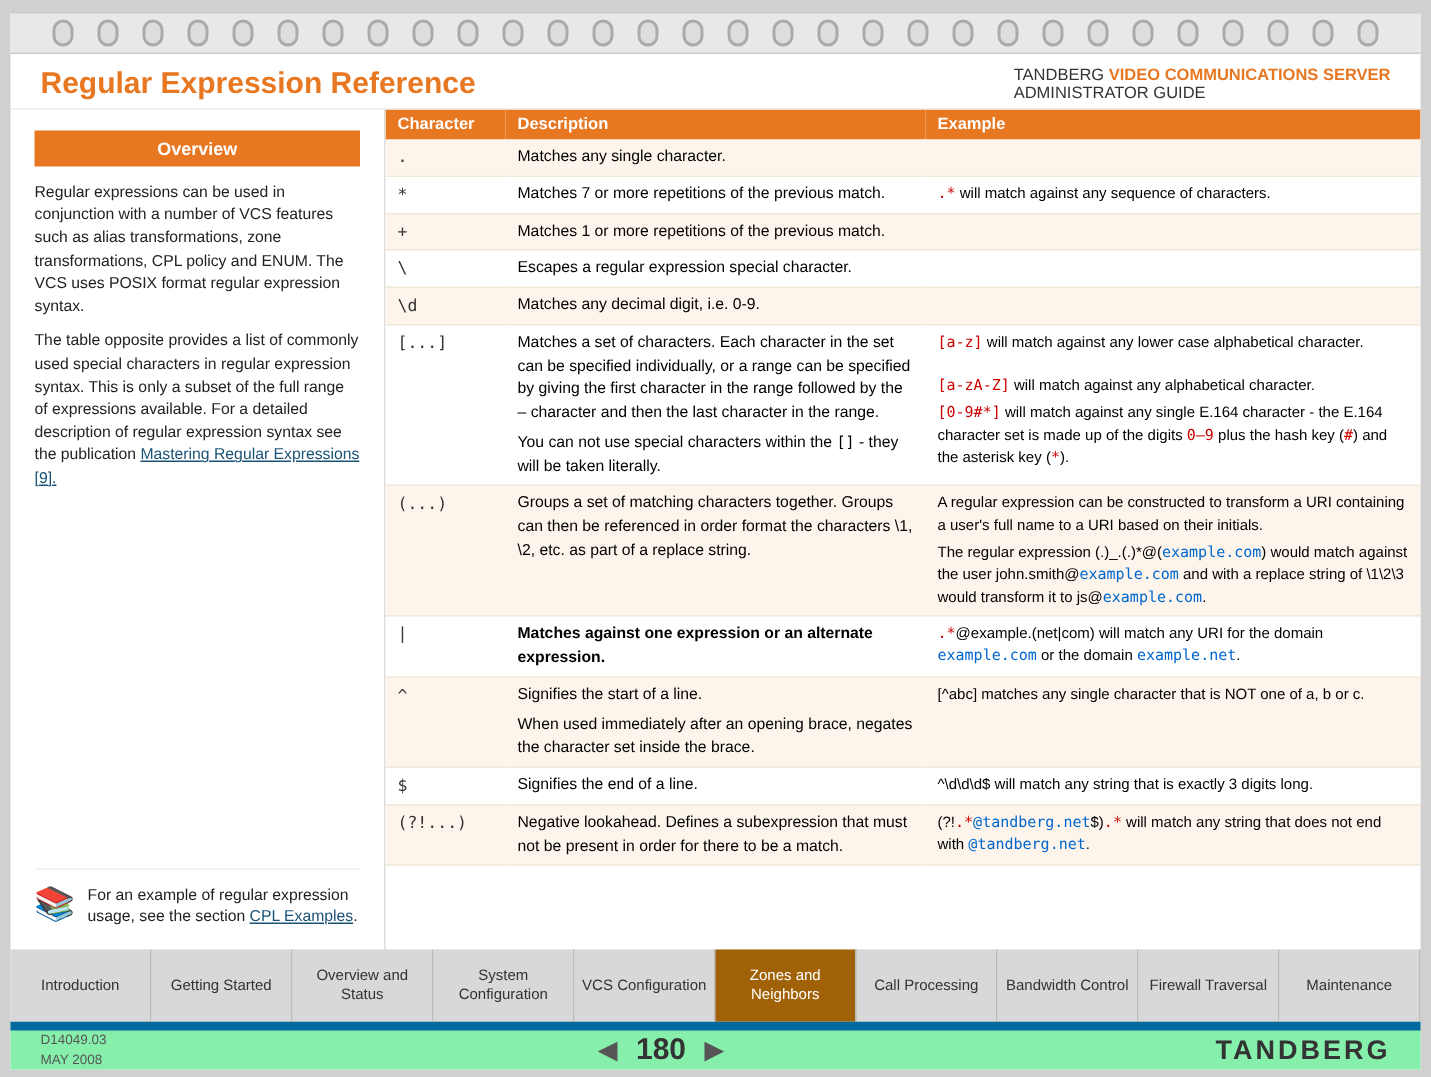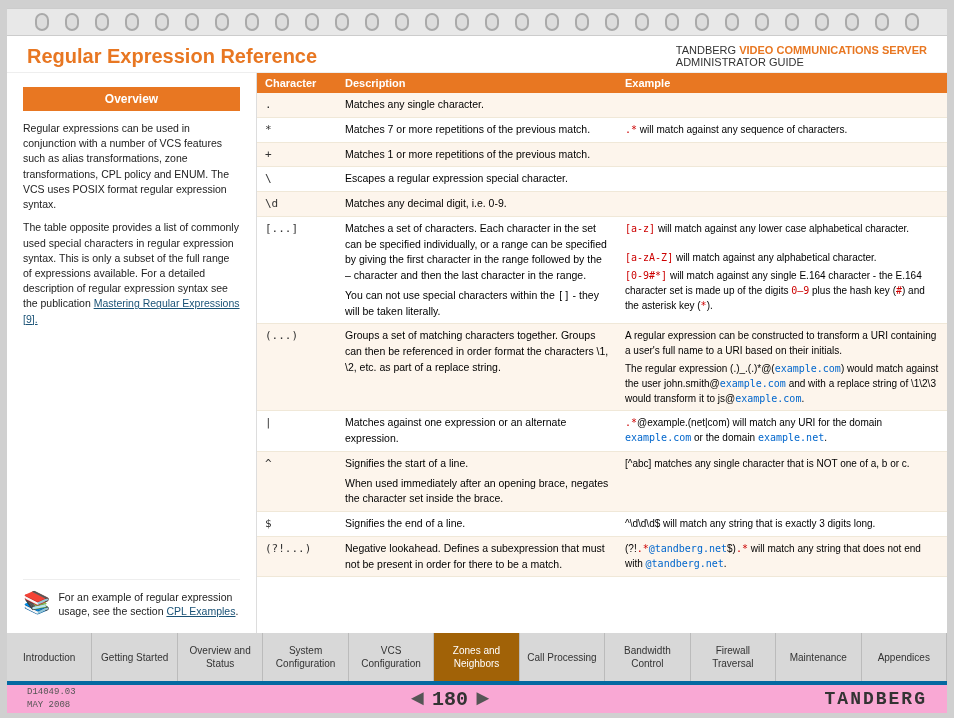--- a/index.html
+++ b/index.html
@@ -198,28 +198,27 @@
       color: #333;
       line-height: 1.3;
     }
     .nav-tab.active {
       background: #a16207;
       color: white;
     }
 
     
     .page-number-bar {
-      background: #f9a8d4;
+      background: #86efac;
       height: 32px;
       display: flex;
       align-items: center;
       justify-content: space-between;
       padding: 0 20px;
-      border-top: 4px solid #0369a1;
-      font-family: Liberation Mono, monospace;
+      border-top: 6px solid #0369a1;
     }
     .page-doc-info {
       font-size: 9px;
       color: #555;
       line-height: 1.4;
     }
     .page-nav {
       display: flex;
       align-items: center;
       gap: 8px;
@@ -365,21 +364,21 @@
                 <td style="line-height: 1.5;">
                   <p>Groups a set of matching characters together. Groups can then be referenced in order format the characters \1, \2, etc. as part of a replace string.</p>
                 </td>
                 <td style="line-height: 1.5; font-size: 10px;">
                   <p>A regular expression can be constructed to transform a URI containing a user's full name to a URI based on their initials.</p>
                   <p style="margin-top: 3px;">The regular expression (.)_.(.)*@(<span class="code-blue">example.com</span>) would match against the user john.smith@<span class="code-blue">example.com</span> and with a replace string of \1\2\3 would transform it to js@<span class="code-blue">example.com</span>.</p>
                 </td>
               </tr>
               <tr>
                 <td style="font-family: monospace; font-size: 11px;">|</td>
-                <td style="line-height: 1.5;">
+                <td style="line-height: 1.5; font-weight: bold;">
                   <p>Matches against one expression or an alternate expression.</p>
                 </td>
                 <td style="line-height: 1.5; font-size: 10px;">
                   <p><span class="code-red">.*</span>@example.(net|com) will match any URI for the domain <span class="code-blue">example.com</span> or the domain <span class="code-blue">example.net</span>.</p>
                 </td>
               </tr>
               <tr>
                 <td style="font-family: monospace; font-size: 11px;">^</td>
                 <td style="line-height: 1.5;">
                   <p>Signifies the start of a line.</p>
@@ -417,21 +416,20 @@
   <div class="nav-tab">Introduction</div>
       <div class="nav-tab">Getting Started</div>
       <div class="nav-tab">Overview and<br>Status</div>
       <div class="nav-tab">System Configuration</div>
       <div class="nav-tab">VCS Configuration</div>
       <div class="nav-tab active">Zones and<br>Neighbors</div>
       <div class="nav-tab">Call Processing</div>
       <div class="nav-tab">Bandwidth Control</div>
       <div class="nav-tab">Firewall Traversal</div>
       <div class="nav-tab">Maintenance</div>
-      <div class="nav-tab">Appendices</div>
     </div>
 
   <div class="page-number-bar">
     <div class="page-doc-info">
       <div>D14049.03</div>
       <div>MAY 2008</div>
     </div>
     <div class="page-nav">
       <span class="page-arrow">◄</span>
       <span>180</span>

